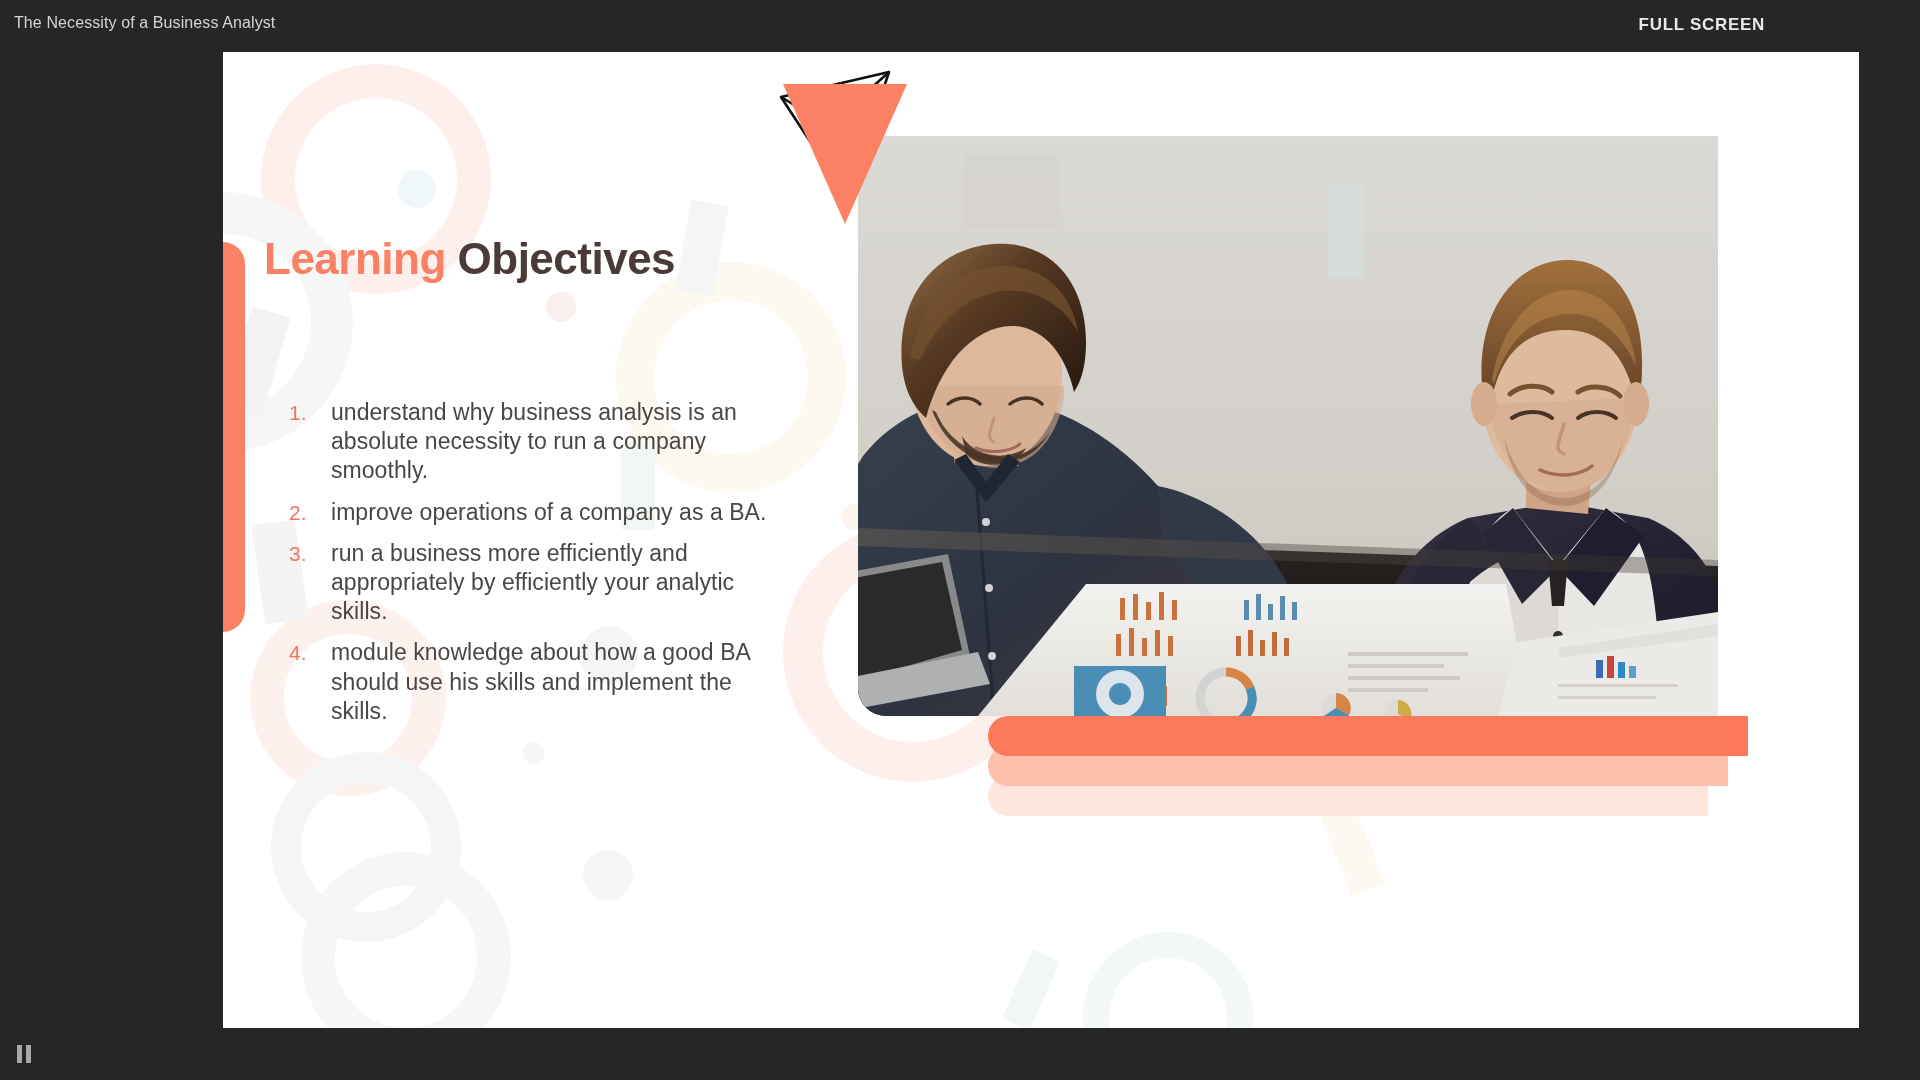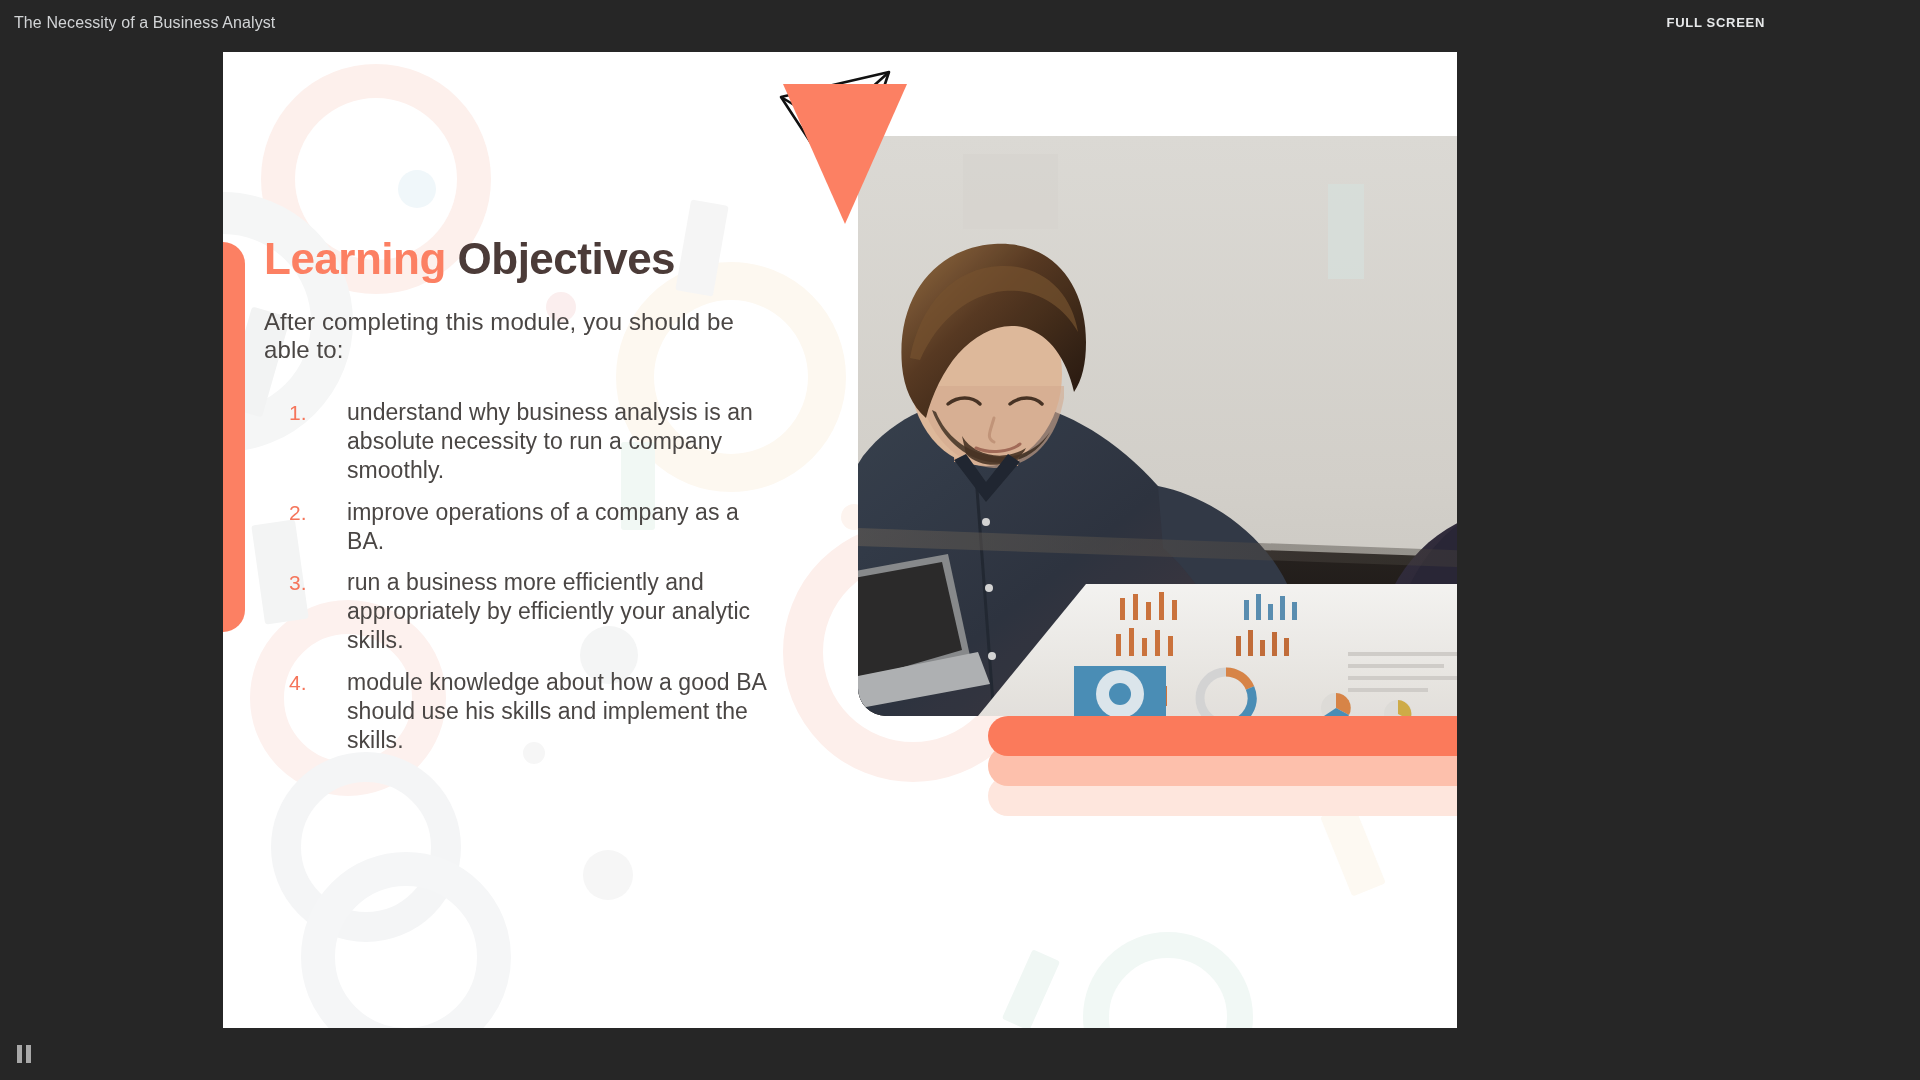--- a/index.html
+++ b/index.html
@@ -15,28 +15,28 @@
     position:absolute; left:0; top:0; width:1783px; height:52px;
     background:#262626;
   }
   #course-title{
     position:absolute; left:14px; top:14px;
     font-size:16px; color:#d2d4d6; letter-spacing:.1px;
     font-family:"Liberation Sans", sans-serif;
   }
   #fullscreen-btn{
     position:absolute; right:18px; top:15px;
-    font-size:13px; font-weight:bold; color:#e7e9ea;
+    font-size:17px; font-weight:bold; color:#e7e9ea;
     letter-spacing:.7px; cursor:pointer;
   }
 
   
   #slide{
     position:absolute; left:223px; top:52px;
-    width:1234px; height:976px;
+    width:1636px; height:976px;
     background:#ffffff; overflow:hidden;
   }
 
   
   .deco{ position:absolute; pointer-events:none; }
 
   .d-ring-pink{
     width:230px; height:230px; border-radius:50%;
     border:34px solid #fdf0ec; left:38px; top:12px;
   }
@@ -114,21 +114,20 @@
     position:absolute; left:66px; top:346px; width:480px;
   }
   .obj-item{ display:flex; margin-bottom:12px; }
   .obj-num{
     width:42px; flex:0 0 42px;
     font-size:21px; color:#f5755b; padding-top:3px;
   }
   .obj-text{
     font-size:23px; line-height:1.27; color:#4a4644;
     letter-spacing:.05px;
-    margin-left:16px;
   }
 
   
   #photo{
     position:absolute; left:635px; top:84px;
     width:860px; height:580px;
     border-radius:28px 0 0 28px;
     overflow:hidden;
     background:#d8d6d2;
   }
@@ -444,21 +443,20 @@
         <path d="M58 70 L76 142"></path>
       </g>
     </svg>
   </div>
 
   <div id="heading">
     <span class="hl">Learning</span>
     <span class="hd">Objectives</span>
   </div>
 
-  <div id="intro">After completing this module, you should be able to:</div>
 
   <div id="objectives">
     <div class="obj-item">
       <div class="obj-num">1.</div>
       <div class="obj-text">understand why business analysis is an absolute necessity to run a company smoothly.</div>
     </div>
     <div class="obj-item">
       <div class="obj-num">2.</div>
       <div class="obj-text">improve operations of a company as a BA.</div>
     </div>

